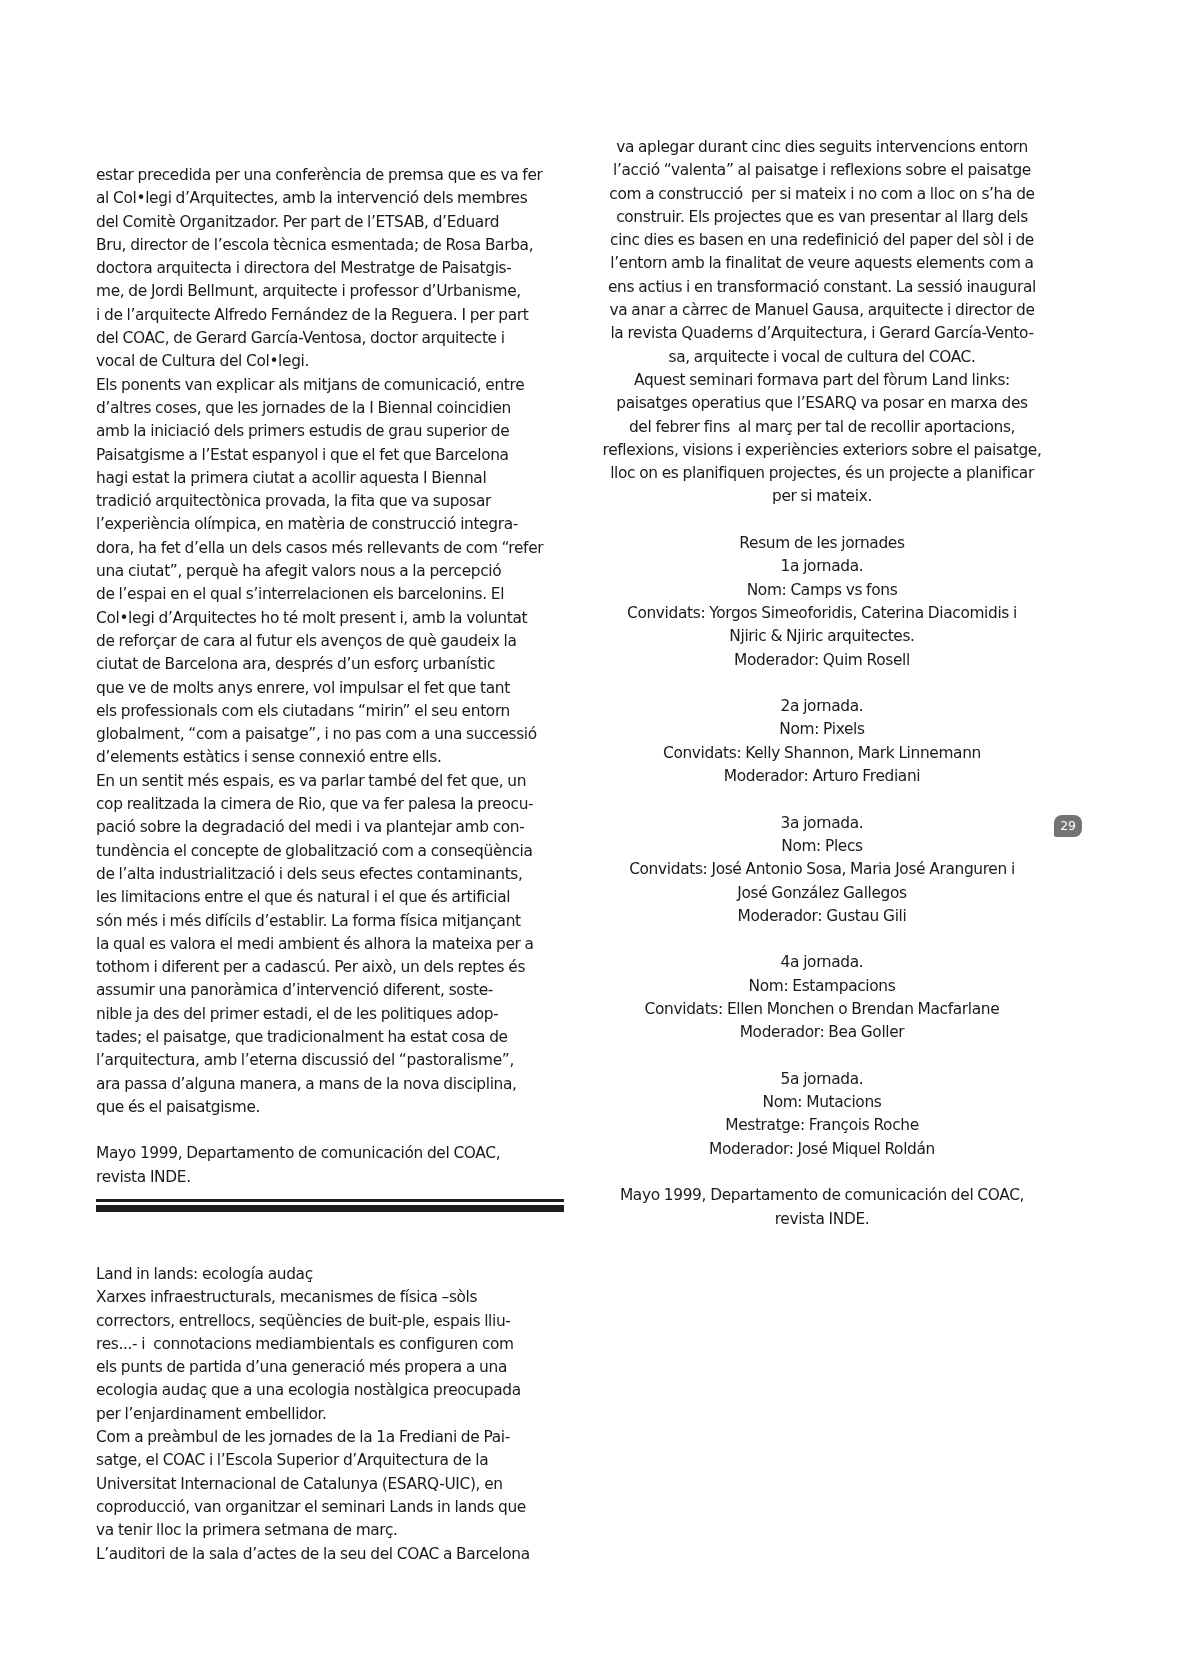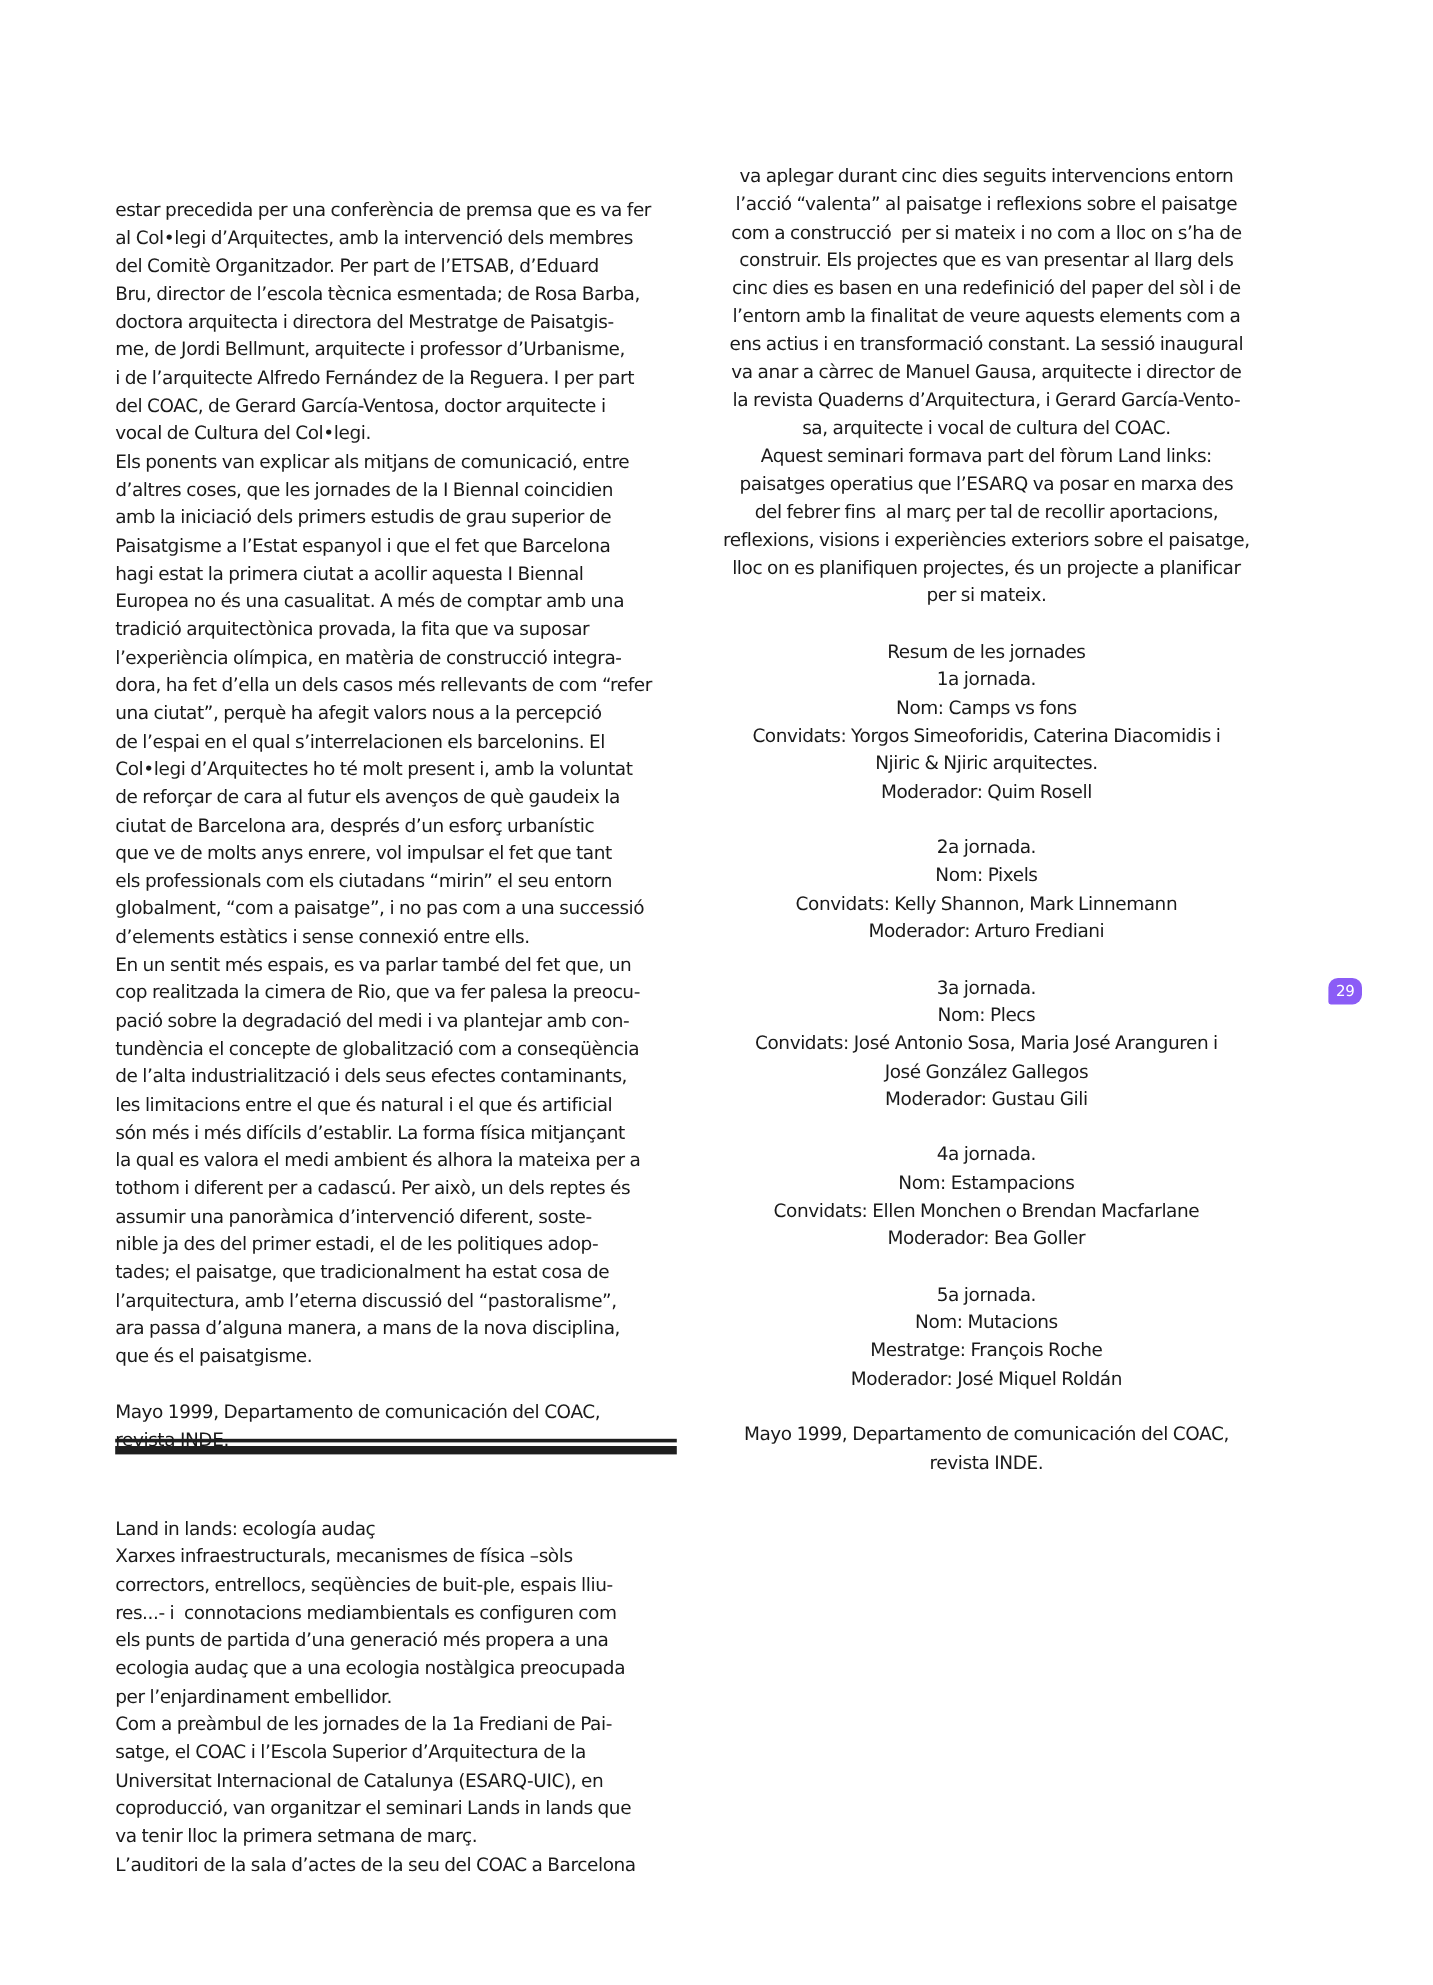--- a/index.html
+++ b/index.html
@@ -19,23 +19,23 @@
   #col-left { left: 96px; top: 124px; width: 470px; margin-top: 40px; }
   #col-right { left: 587px; top: 136px; width: 470px; text-align: center; }
   .blank { height: 23.3px; }
   .rule {
     position: absolute; left: 96px; width: 468px;
     background: #1e1e1e;
   }
   #rule-thin { top: 1199px; height: 3px; }
   #rule-thick { top: 1205px; height: 7px; }
   #page-badge {
-    position: absolute; left: 1107px; top: 815px;
+    position: absolute; left: 1054px; top: 815px;
     width: 28px; height: 22px;
-    background: #8b5cf6; color: #ffffff;
+    background: #737373; color: #ffffff;
     border-radius: 8px 8px 8px 2px;
     font-size: 12.5px; line-height: 22px; text-align: center;
     font-family: "DejaVu Sans", sans-serif;
     letter-spacing: -0.3px;
   }
 </style>
 </head>
 <body>
 
 <div id="col-left" class="col">
@@ -47,21 +47,20 @@
       <p>doctora arquitecta i directora del Mestratge de Paisatgis-</p>
       <p>me, de Jordi Bellmunt, arquitecte i professor d’Urbanisme,</p>
       <p>i de l’arquitecte Alfredo Fernández de la Reguera. I per part</p>
       <p>del COAC, de Gerard García-Ventosa, doctor arquitecte i</p>
       <p>vocal de Cultura del Col•legi.</p>
       <p>Els ponents van explicar als mitjans de comunicació, entre</p>
       <p>d’altres coses, que les jornades de la I Biennal coincidien</p>
       <p>amb la iniciació dels primers estudis de grau superior de</p>
       <p>Paisatgisme a l’Estat espanyol i que el fet que Barcelona</p>
       <p>hagi estat la primera ciutat a acollir aquesta I Biennal</p>
-      <p>Europea no és una casualitat. A més de comptar amb una</p>
       <p>tradició arquitectònica provada, la fita que va suposar</p>
       <p>l’experiència olímpica, en matèria de construcció integra-</p>
       <p>dora, ha fet d’ella un dels casos més rellevants de com “refer</p>
       <p>una ciutat”, perquè ha afegit valors nous a la percepció</p>
       <p>de l’espai en el qual s’interrelacionen els barcelonins. El</p>
       <p>Col•legi d’Arquitectes ho té molt present i, amb la voluntat</p>
       <p>de reforçar de cara al futur els avenços de què gaudeix la</p>
       <p>ciutat de Barcelona ara, després d’un esforç urbanístic</p>
       <p>que ve de molts anys enrere, vol impulsar el fet que tant</p>
       <p>els professionals com els ciutadans “mirin” el seu entorn</p>

